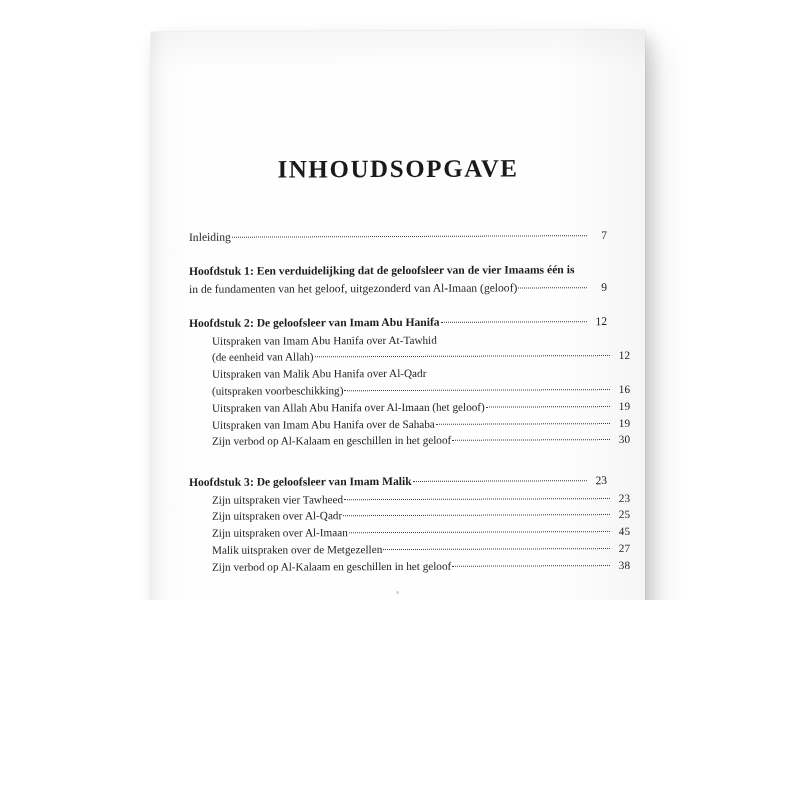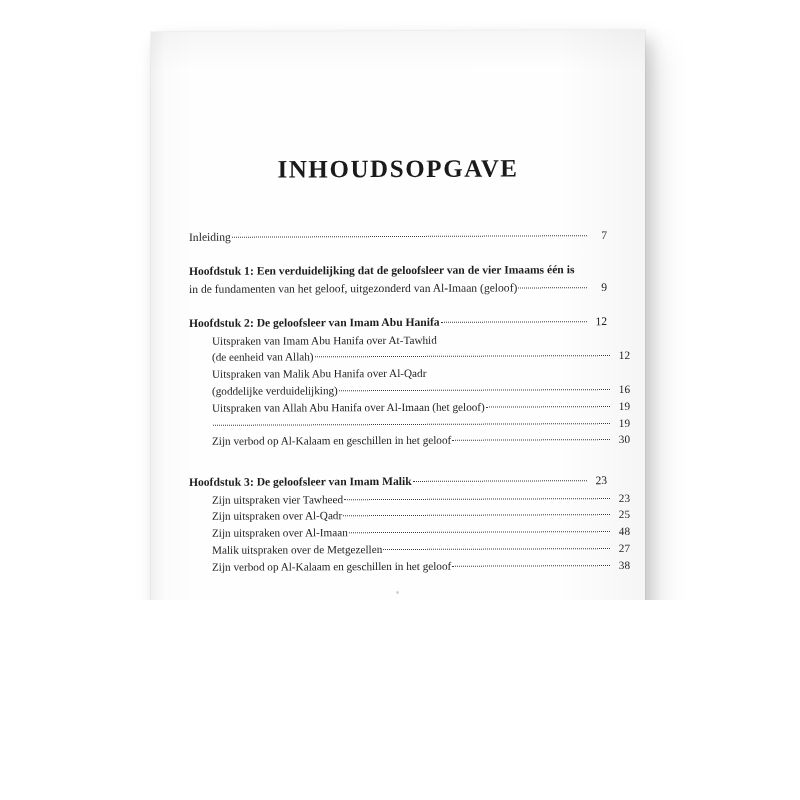--- a/index.html
+++ b/index.html
@@ -185,30 +185,31 @@
             </div>
             <div class="entry lvl-sub-cont">
               <span class="txt">(de eenheid van Allah)</span>
               <span class="dots"></span>
               <span class="pg">12</span>
             </div>
             <div class="entry lvl-sub">
               <span class="txt">Uitspraken van Malik Abu Hanifa over Al-Qadr</span>
             </div>
             <div class="entry lvl-sub-cont">
-              <span class="txt">(goddelijke verduidelijking)</span>
+              <span class="txt">(uitspraken voorbeschikking)</span>
               <span class="dots"></span>
               <span class="pg">16</span>
             </div>
             <div class="entry lvl-sub">
               <span class="txt">Uitspraken van Allah Abu Hanifa over Al-Imaan (het geloof)</span>
               <span class="dots"></span>
               <span class="pg">19</span>
             </div>
             <div class="entry lvl-sub">
+              <span class="txt">Uitspraken van Imam Abu Hanifa over de Sahaba</span>
               <span class="dots"></span>
               <span class="pg">19</span>
             </div>
             <div class="entry lvl-sub">
               <span class="txt">Zijn verbod op Al-Kalaam en geschillen in het geloof</span>
               <span class="dots"></span>
               <span class="pg">30</span>
             </div>
           </div>
           <div class="spacer-md"></div>
@@ -224,21 +225,21 @@
               <span class="pg">23</span>
             </div>
             <div class="entry lvl-sub">
               <span class="txt">Zijn uitspraken over Al-Qadr</span>
               <span class="dots"></span>
               <span class="pg">25</span>
             </div>
             <div class="entry lvl-sub">
               <span class="txt">Zijn uitspraken over Al-Imaan</span>
               <span class="dots"></span>
-              <span class="pg">48</span>
+              <span class="pg">45</span>
             </div>
             <div class="entry lvl-sub">
               <span class="txt">Malik uitspraken over de Metgezellen</span>
               <span class="dots"></span>
               <span class="pg">27</span>
             </div>
             <div class="entry lvl-sub">
               <span class="txt">Zijn verbod op Al-Kalaam en geschillen in het geloof</span>
               <span class="dots"></span>
               <span class="pg">38</span>

